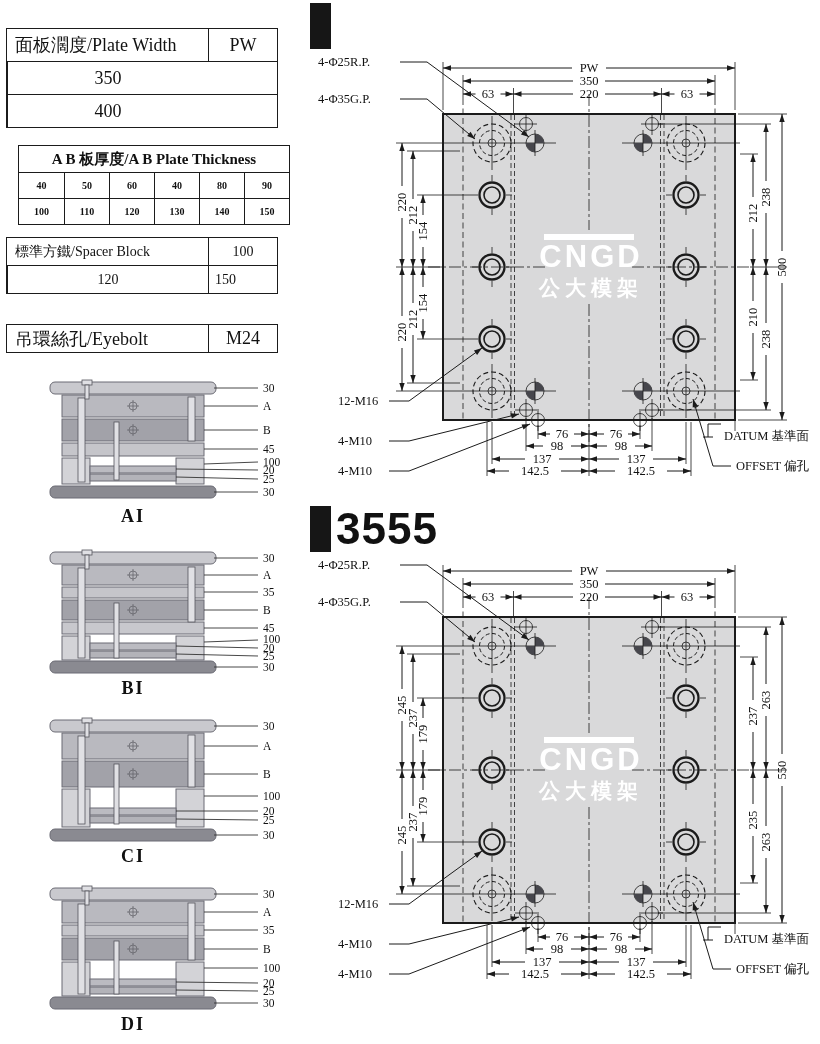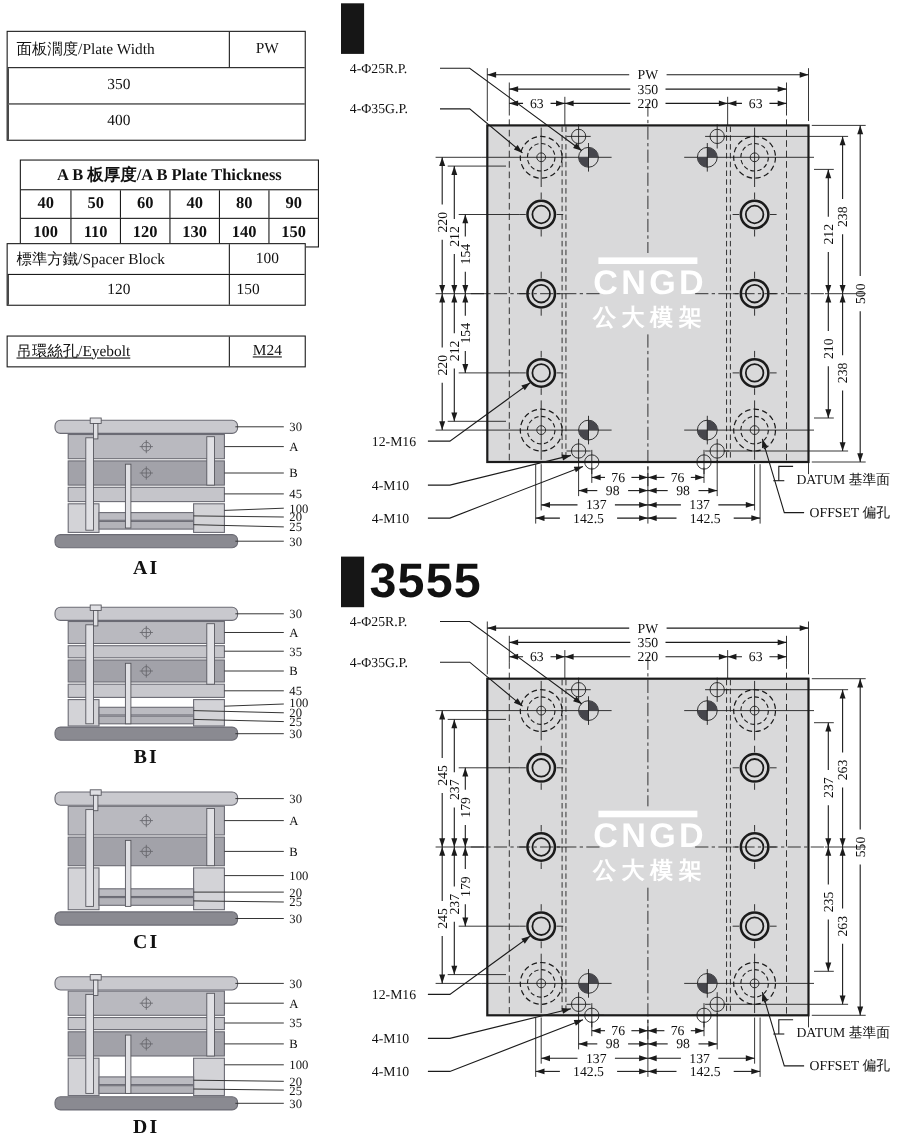--- a/index.html
+++ b/index.html
@@ -2,28 +2,28 @@
 <html><head>
 <meta charset="utf-8">
 <style>
   html,body{margin:0;padding:0;background:#fff;}
   .page{position:relative;width:820px;height:1044px;background:#fff;overflow:hidden;
         font-family:"Liberation Serif",serif;color:#111;}
   
   .spec{position:absolute;border:1.5px solid #1b1b1b;background:#fff;}
   .trow{display:grid;align-items:stretch;}
   .trow+.trow{border-top:1px solid #1b1b1b;}
-  .cell{display:flex;align-items:center;font-size:14px;}
+  .cell{display:flex;align-items:center;font-size:18px;}
   .cell.lbl{padding-left:8px;}
   .cell.val{justify-content:center;border-left:1px solid #1b1b1b;}
   #t1 .trow{grid-template-columns:1fr 69px;height:32px;}
   #t2 .thead{height:26px;display:flex;align-items:center;justify-content:center;
              font-size:15px;border-bottom:1px solid #1b1b1b;}
   #t2 .tgrid{display:grid;grid-template-columns:repeat(6,1fr);}
-  #t2 .c{height:25px;display:flex;align-items:center;justify-content:center;font-size:15px;
+  #t2 .c{height:25px;display:flex;align-items:center;justify-content:center;font-size:10px;
          border-left:1px solid #1b1b1b;}
   #t2 .c.fc{border-left:none;}
   #t2 .c.r2{border-top:1px solid #1b1b1b;}
   #t3 .trow1{grid-template-columns:1fr 69px;height:27px;}
   #t3 .trow2{grid-template-columns:1fr 34px 35px;height:27px;}
   #t3 .cell{font-size:14px;}
   #t4 .trow{grid-template-columns:1fr 69px;height:27px;}
   
   .sec{position:absolute;}
   .sec svg text{font-family:"Liberation Serif",serif;}
@@ -87,32 +87,32 @@
       <div class="c">90</div>
       <div class="c fc r2">100</div>
       <div class="c r2">110</div>
       <div class="c r2">120</div>
       <div class="c r2">130</div>
       <div class="c r2">140</div>
       <div class="c r2">150</div>
     </div>
   </div>
 
-  <div class="spec" id="t3" style="left:6px;top:221px;width:270px;">
+  <div class="spec" id="t3" style="left:6px;top:237px;width:270px;">
     <div class="trow trow1">
       <div class="cell lbl">標準方鐵/Spacer Block</div>
       <div class="cell val">100</div>
     </div>
     <div class="trow trow2">
       <div class="cell val">120</div>
       <div class="cell val">150</div>
     </div>
   </div>
 
-  <div class="spec" id="t4" style="left:6px;top:305px;width:270px;text-decoration:underline;">
+  <div class="spec" id="t4" style="left:6px;top:324px;width:270px;">
     <div class="trow">
       <div class="cell lbl">吊環絲孔/Eyebolt</div>
       <div class="cell val">M24</div>
     </div>
   </div>
 
   <div class="sec" style="left:36px;top:378px;">
     <svg width="255" height="152" viewBox="0 0 255 152">
       <rect class="pl" x="14" y="4" width="166" height="12" rx="5" fill="#c9c9ce"></rect>
       <rect class="pl" x="26" y="17" width="142" height="22" fill="#b9b9bf"></rect>

